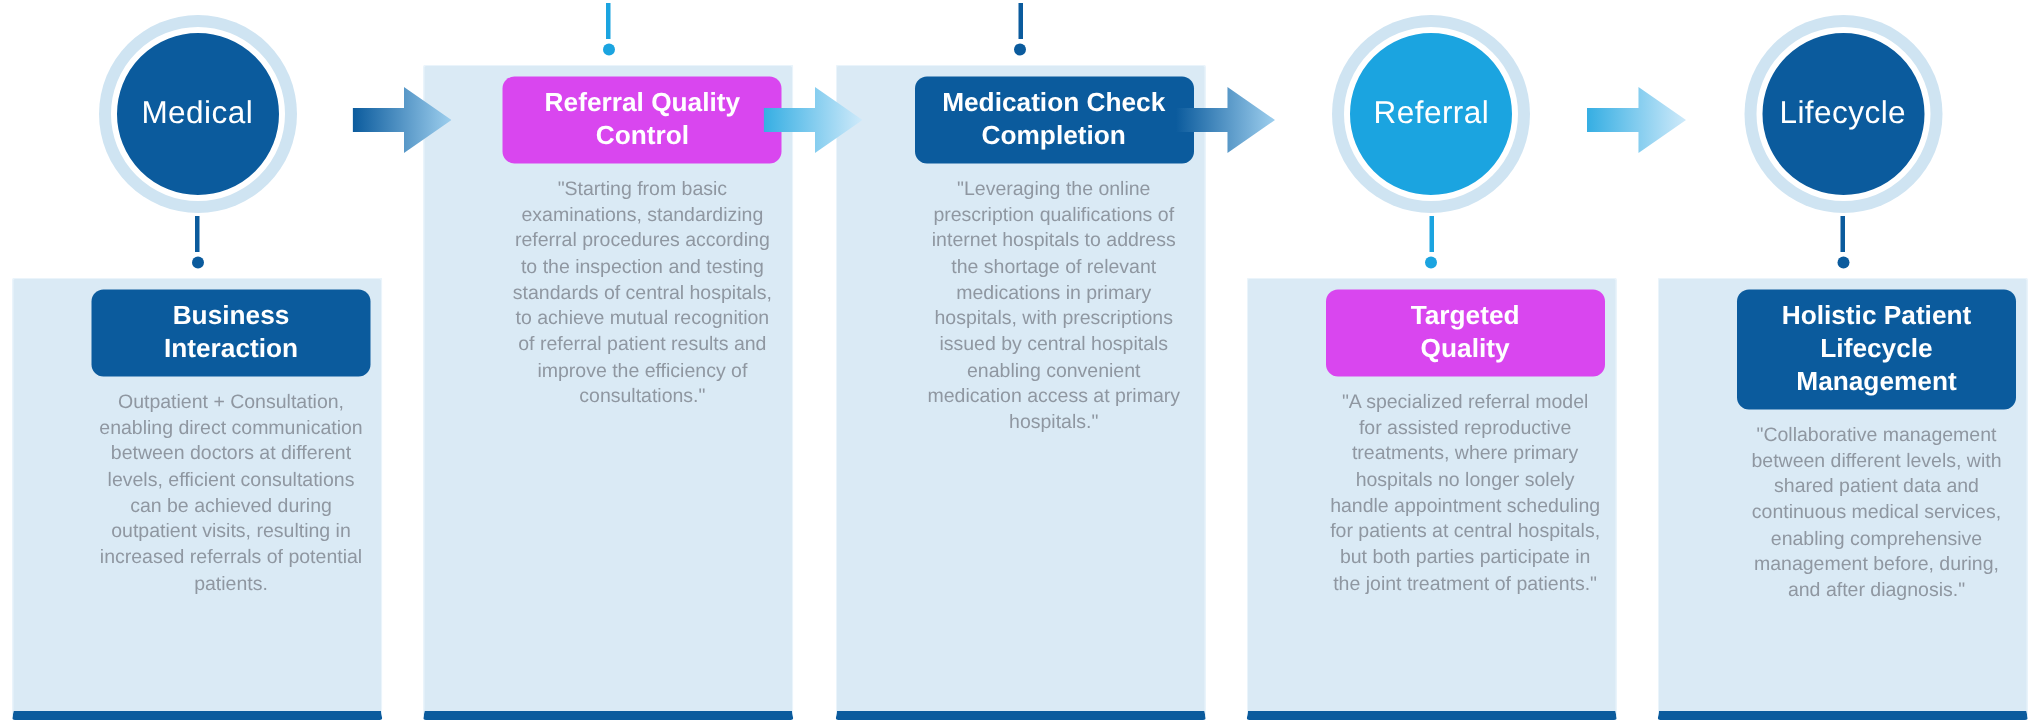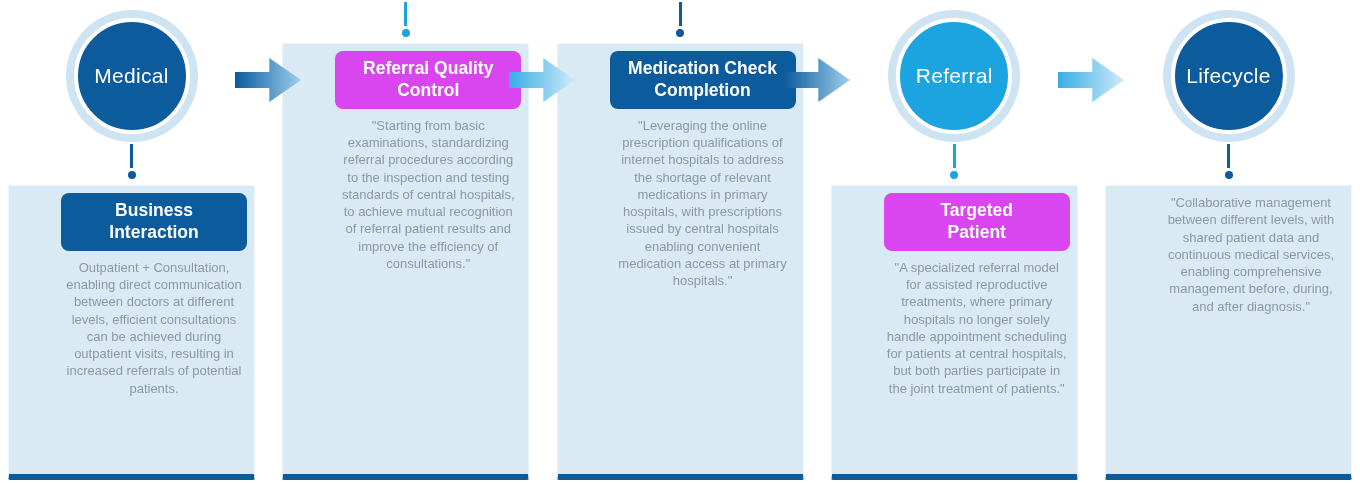--- a/index.html
+++ b/index.html
@@ -108,34 +108,36 @@
     <div class="column light">
       <div class="circle-ring">
         <div class="circle">
           <span>Referral</span>
         </div>
       </div>
       <div class="connector-line"></div>
       <div class="connector-dot"></div>
       <div class="card">
         <div class="card-header">Targeted
-Patient</div>
+Quality</div>
         <div class="card-body">"A specialized referral model for assisted reproductive treatments, where primary hospitals no longer solely handle appointment scheduling for patients at central hospitals, but both parties participate in the joint treatment of patients."</div>
       </div>
     </div>
 
     <div class="column dark">
       <div class="circle-ring">
         <div class="circle">
           <span>Lifecycle</span>
         </div>
       </div>
       <div class="connector-line"></div>
       <div class="connector-dot"></div>
       <div class="card">
+        <div class="card-header">Holistic Patient
+Lifecycle Management</div>
         <div class="card-body">"Collaborative management between different levels, with shared patient data and continuous medical services, enabling comprehensive management before, during, and after diagnosis."</div>
       </div>
     </div>
 
   </div>
 
   <div class="arrow a-dark arrow1"></div>
   <div class="arrow a-light arrow2"></div>
   <div class="arrow a-dark arrow3"></div>
   <div class="arrow a-light arrow4"></div>

